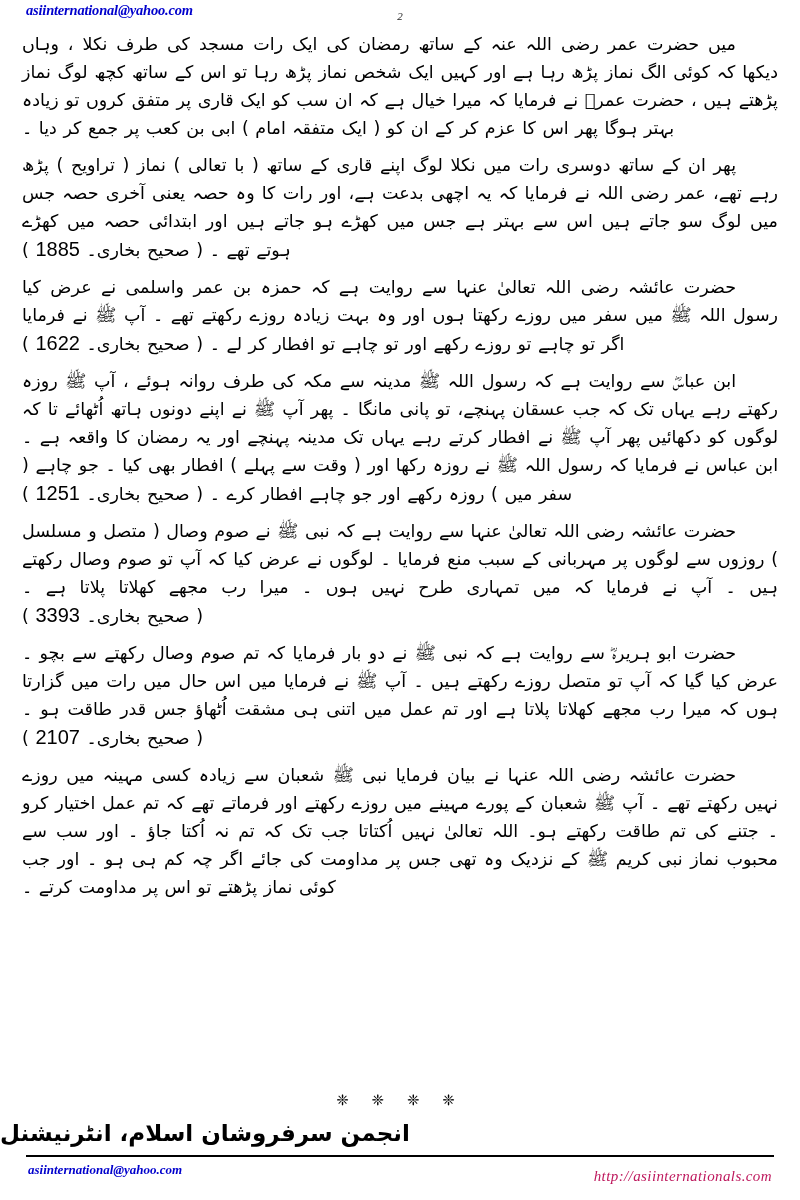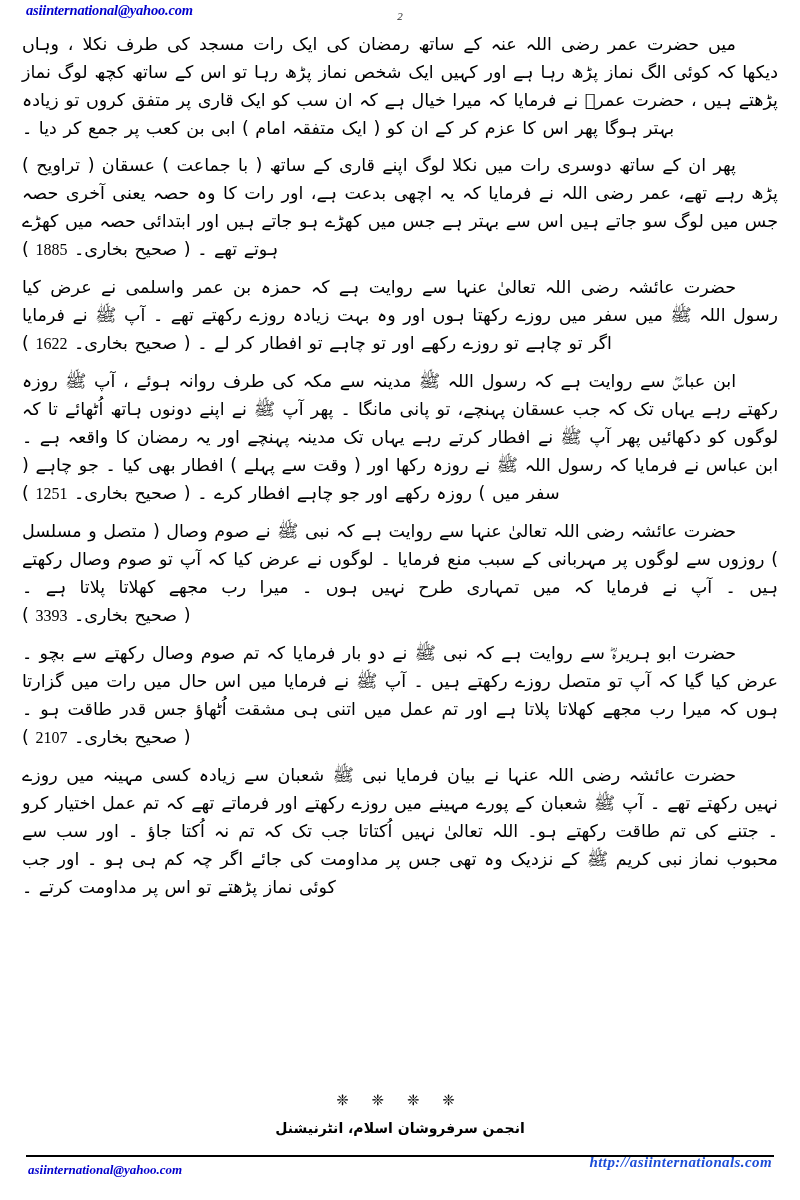--- a/index.html
+++ b/index.html
@@ -86,22 +86,22 @@
   .para:first-child { text-indent: 42px; }
 
   .hadith-ref {
     white-space: nowrap;
     direction: rtl;
     unicode-bidi: isolate;
   }
   .refnum {
     direction: ltr;
     unicode-bidi: embed;
-    font-family: Liberation Serif, serif;
-    font-size: 16px;
+    font-family: Liberation Sans, sans-serif;
+    font-size: 20px;
   }
 
   
   .ornament {
     position: absolute;
     left: 0;
     top: 1092px;
     width: 800px;
     text-align: center;
     direction: ltr;
@@ -118,24 +118,24 @@
     top: 1120px;
     width: 800px;
     height: 80px;
     direction: ltr;
   }
   .footer-org {
     position: absolute;
     left: 0;
     top: 0;
     width: 800px;
-    text-align: center;
+    text-align: left;
     direction: rtl;
     font-family: "DejaVu Sans", sans-serif;
-    font-size: 14px;
+    font-size: 23px;
     font-weight: bold;
     color: #000;
     letter-spacing: 0px;
   }
   .footer-rule {
     position: absolute;
     left: 26px;
     top: 35px;
     width: 748px;
     height: 0;
@@ -148,26 +148,26 @@
     font-family: "Liberation Serif", "DejaVu Serif", serif;
     font-style: italic;
     font-weight: bold;
     font-size: 13px;
     color: #0000cc;
     white-space: nowrap;
   }
   .footer-url {
     position: absolute;
     right: 28px;
-    top: 34px;
-    font-family: "Liberation Serif", "DejaVu Serif", serif;
-    font-style: italic;
-    font-weight: bold;
+    top: 48px;
+    font-family: "Liberation Serif", "DejaVu Serif", serif;
+    font-style: italic;
+    font-weight: normal;
     font-size: 15px;
-    color: #1d4ed8;
+    color: #be185d;
     white-space: nowrap;
     letter-spacing: 0.4px;
   }
 </style>
 </head>
 <body>
 
 <div class="page">
 
   <div class="page-header">
@@ -175,21 +175,21 @@
     <div class="page-number">2</div>
   </div>
 
   <div class="content">
 
     <p class="para">
       <span>میں حضرت عمر رضی اللہ عنہ کے ساتھ رمضان کی ایک رات مسجد کی طرف نکلا ، وہاں دیکھا کہ کوئی الگ نماز پڑھ رہا ہے اور کہیں ایک شخص نماز پڑھ رہا تو اس کے ساتھ کچھ لوگ نماز پڑھتے ہیں ، حضرت عمرؓ نے فرمایا کہ میرا خیال ہے کہ ان سب کو ایک قاری پر متفق کروں تو زیادہ بہتر ہوگا پھر اس کا عزم کر کے ان کو ( ایک متفقہ امام ) ابی بن کعب پر جمع کر دیا ۔</span>
     </p>
 
     <p class="para">
-      <span>پھر ان کے ساتھ دوسری رات میں نکلا لوگ اپنے قاری کے ساتھ ( با جماعت ) عسقان ( تراویح ) پڑھ رہے تھے، عمر رضی اللہ نے فرمایا کہ یہ اچھی بدعت ہے، اور رات کا وہ حصہ یعنی آخری حصہ جس میں لوگ سو جاتے ہیں اس سے بہتر ہے جس میں کھڑے ہو جاتے ہیں اور ابتدائی حصہ میں کھڑے ہوتے تھے ۔</span>
+      <span>پھر ان کے ساتھ دوسری رات میں نکلا لوگ اپنے قاری کے ساتھ ( با تعالی ) نماز ( تراویح ) پڑھ رہے تھے، عمر رضی اللہ نے فرمایا کہ یہ اچھی بدعت ہے، اور رات کا وہ حصہ یعنی آخری حصہ جس میں لوگ سو جاتے ہیں اس سے بہتر ہے جس میں کھڑے ہو جاتے ہیں اور ابتدائی حصہ میں کھڑے ہوتے تھے ۔</span>
       <span class="hadith-ref">(&nbsp;<span>صحیح بخاری</span>۔&nbsp;<span class="refnum">1885</span>&nbsp;)</span>
     </p>
 
     <p class="para">
       <span>حضرت عائشہ رضی اللہ تعالیٰ عنہا سے روایت ہے کہ حمزہ بن عمر واسلمی نے عرض کیا رسول اللہ ﷺ میں سفر میں روزے رکھتا ہوں اور وہ بہت زیادہ روزے رکھتے تھے ۔ آپ ﷺ نے فرمایا اگر تو چاہے تو روزے رکھے اور تو چاہے تو افطار کر لے ۔</span>
       <span class="hadith-ref">(&nbsp;<span>صحیح بخاری</span>۔&nbsp;<span class="refnum">1622</span>&nbsp;)</span>
     </p>
 
     <p class="para">
       <span>ابن عباسؓ سے روایت ہے کہ رسول اللہ ﷺ مدینہ سے مکہ کی طرف روانہ ہوئے ، آپ ﷺ روزہ رکھتے رہے یہاں تک کہ جب عسقان پہنچے، تو پانی مانگا ۔ پھر آپ ﷺ نے اپنے دونوں ہاتھ اُٹھائے تا کہ لوگوں کو دکھائیں پھر آپ ﷺ نے افطار کرتے رہے یہاں تک مدینہ پہنچے اور یہ رمضان کا واقعہ ہے ۔ ابن عباس نے فرمایا کہ رسول اللہ ﷺ نے روزہ رکھا اور ( وقت سے پہلے ) افطار بھی کیا ۔ جو چاہے ( سفر میں ) روزہ رکھے اور جو چاہے افطار کرے ۔</span>

